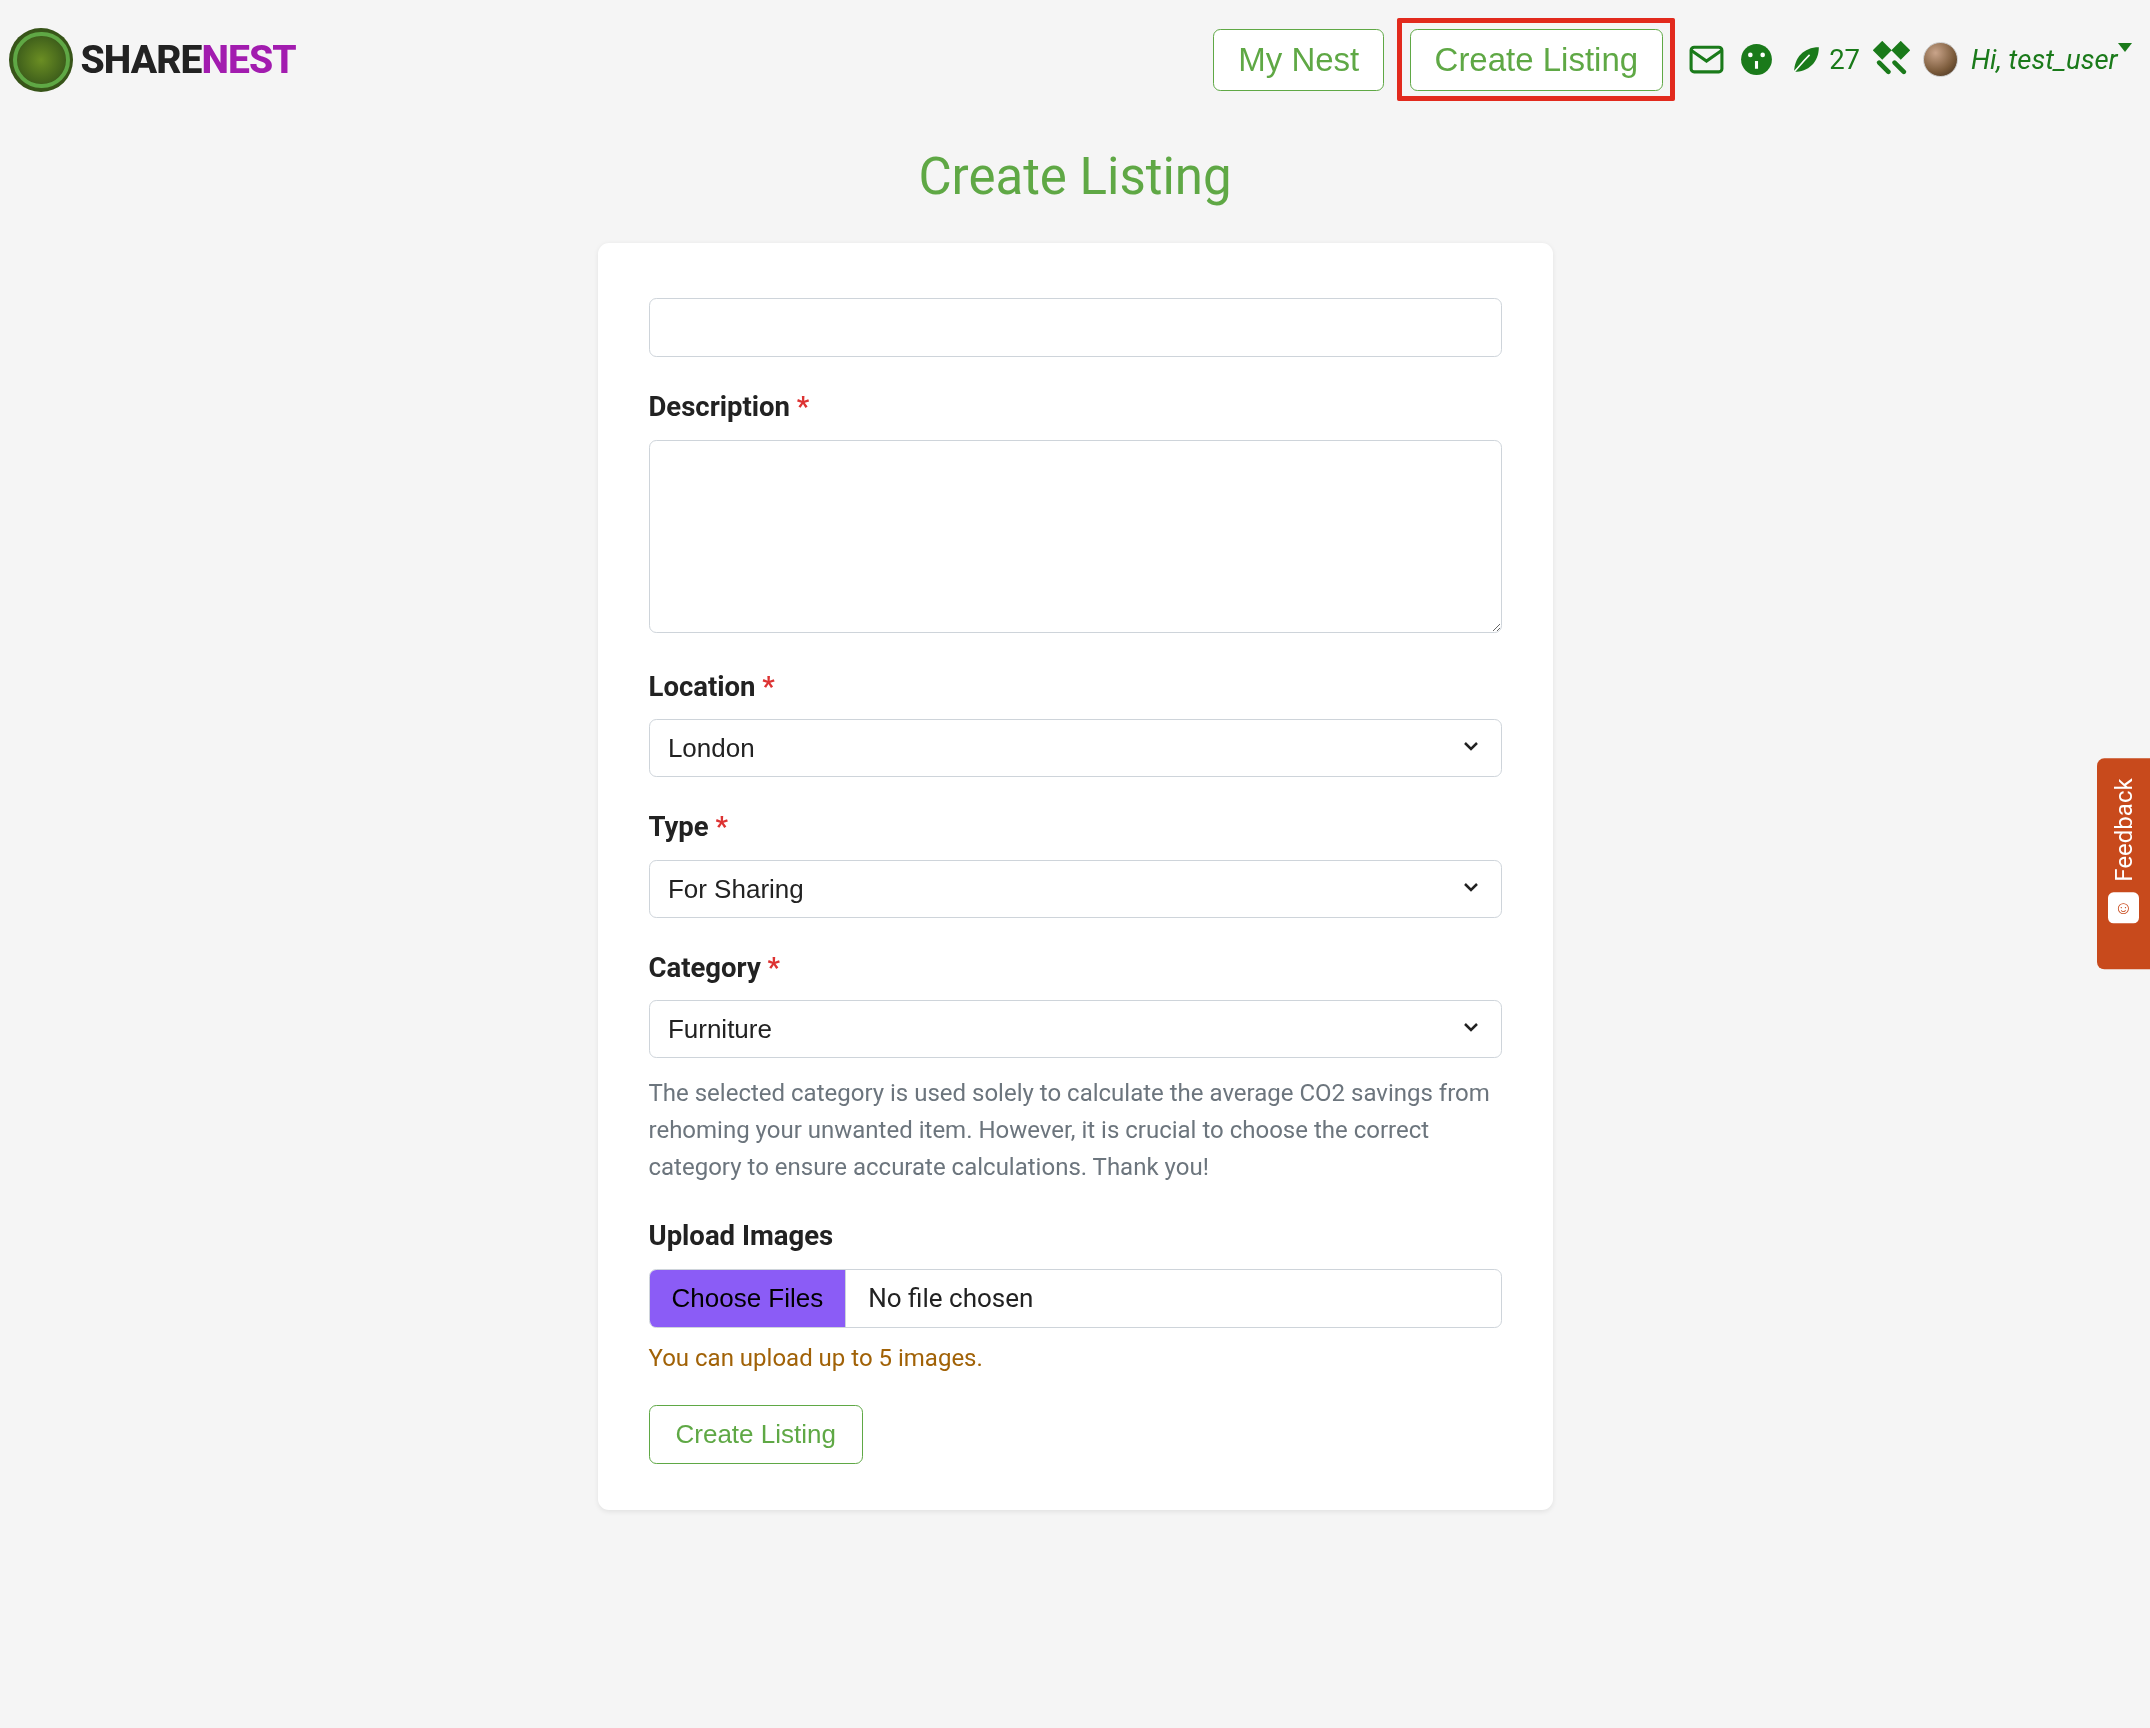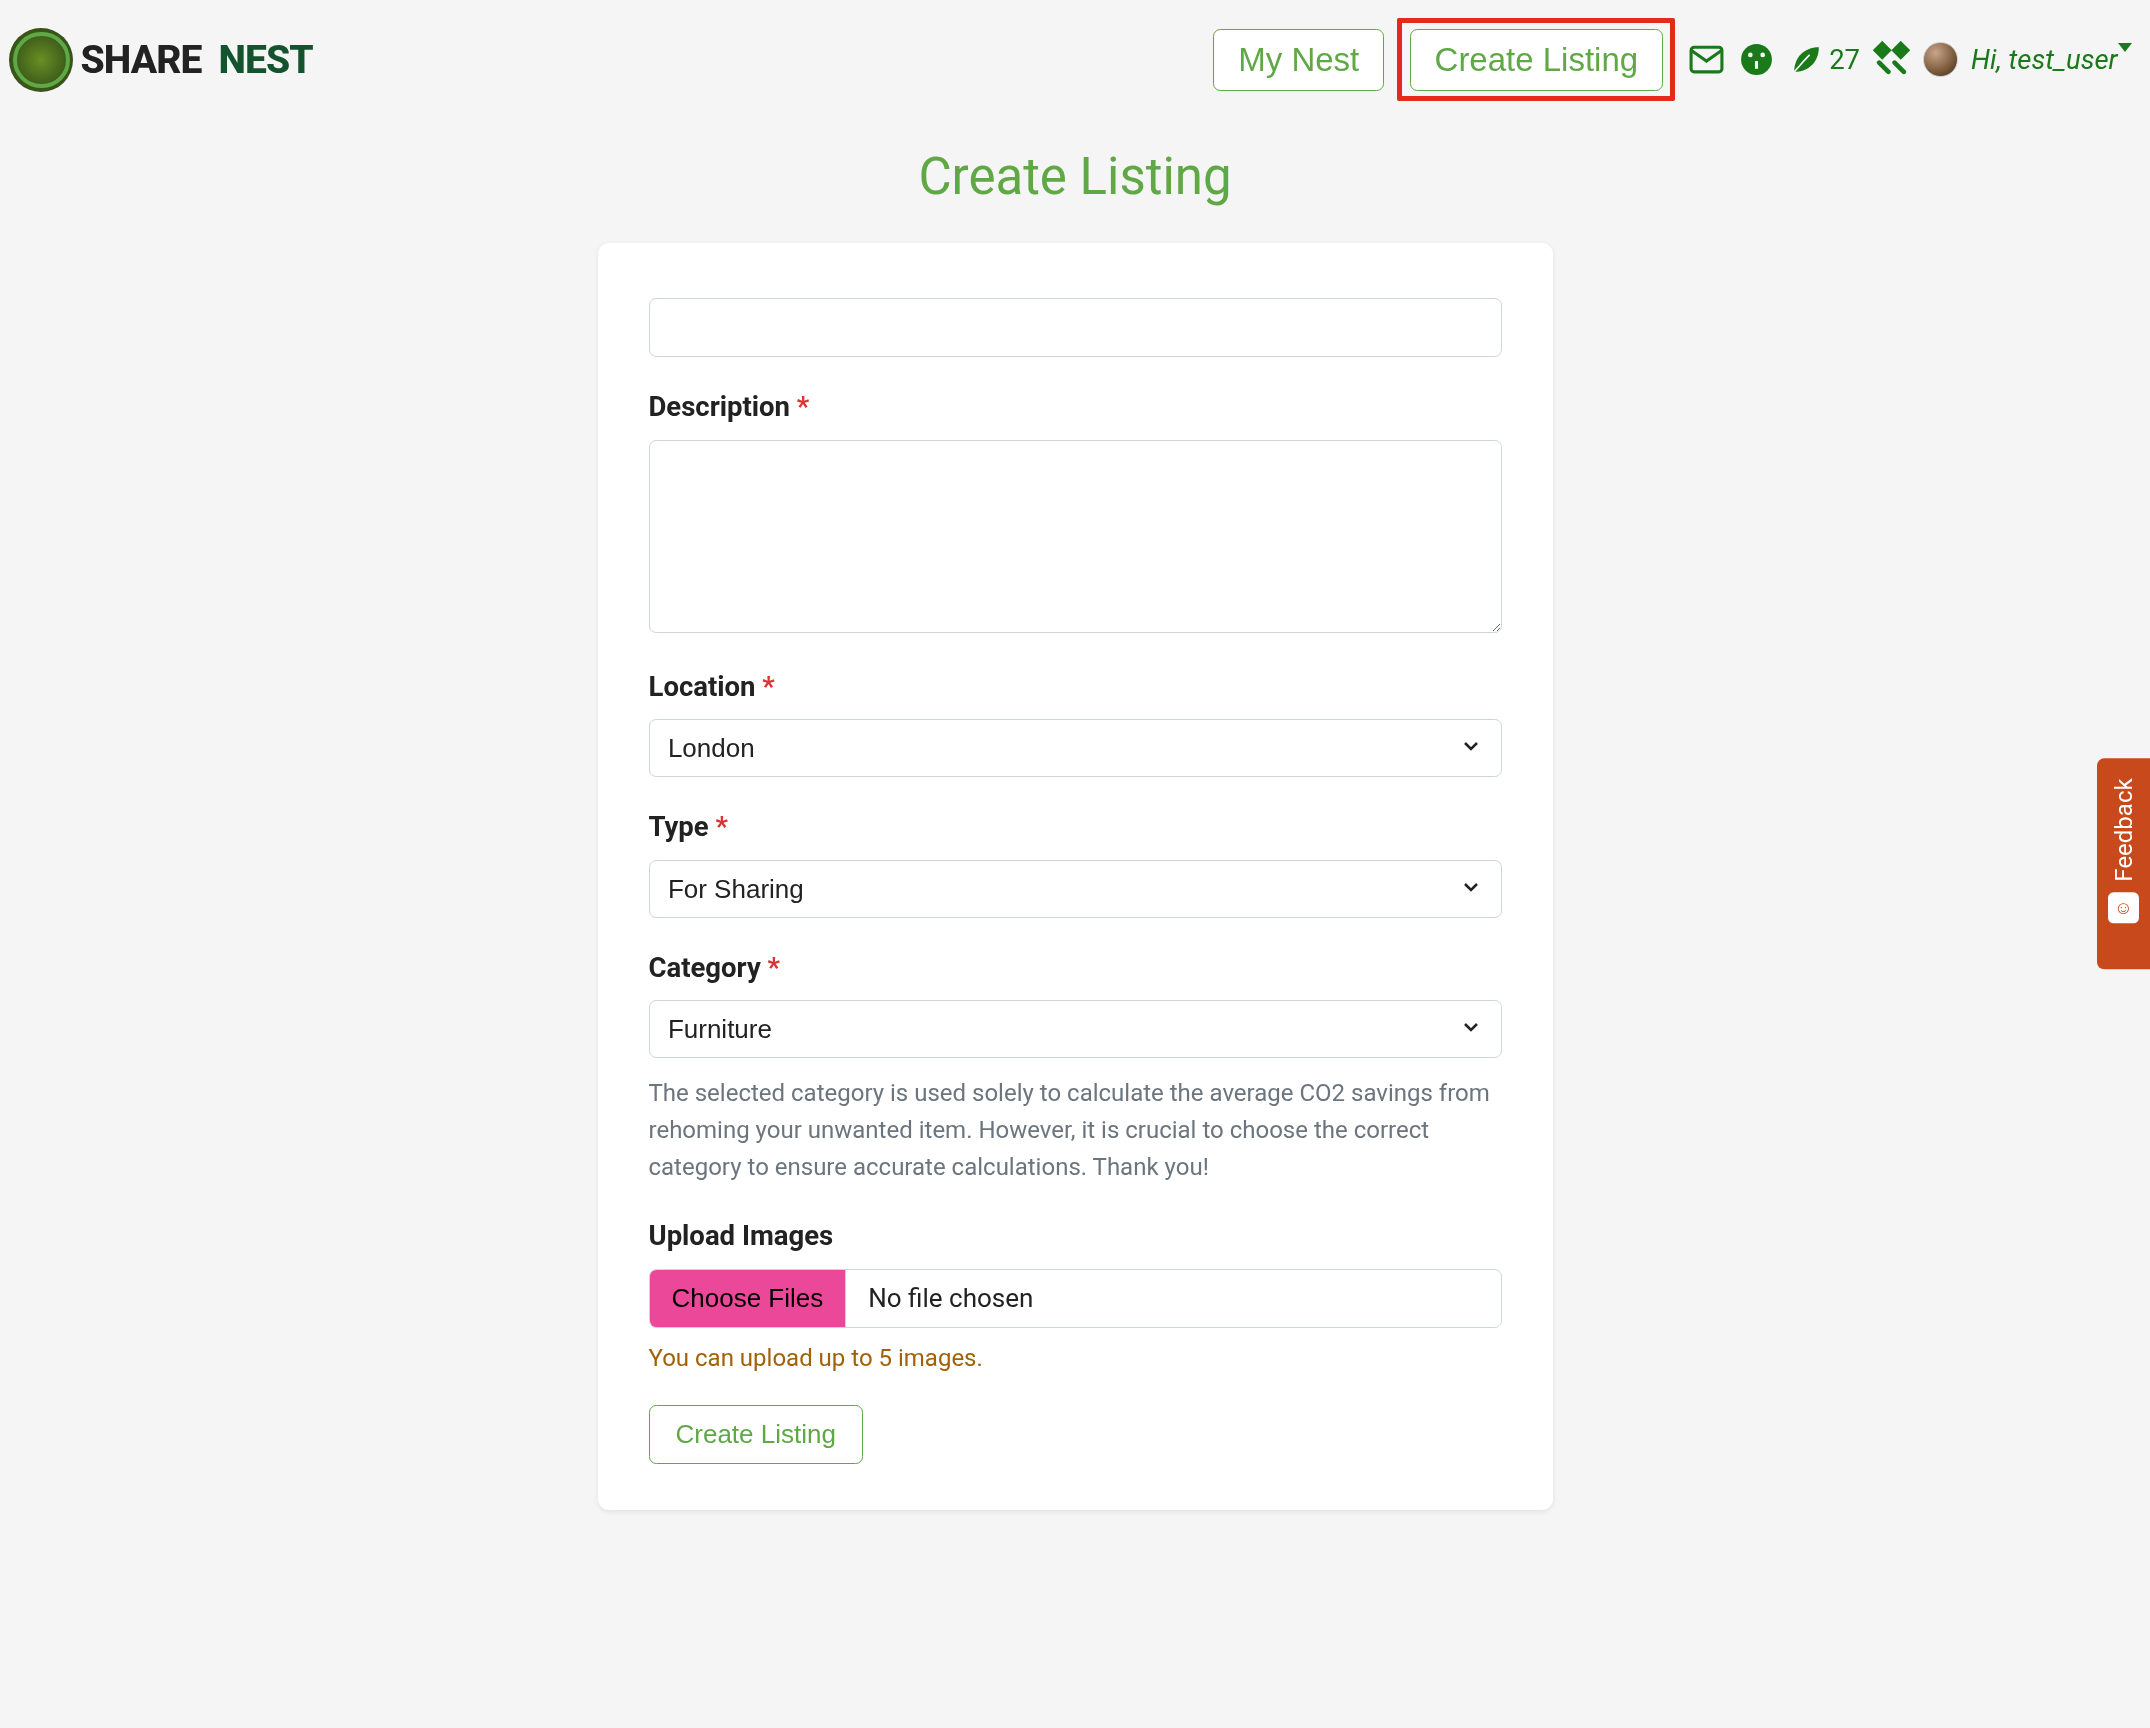--- a/index.html
+++ b/index.html
@@ -37,21 +37,21 @@
       inset: 3.7px;
       border: 4.6px solid #5fa845;
       border-radius: 50%;
     }
     .logo-text {
       font-size: 39px;
       font-weight: 800;
       letter-spacing: -0.9px;
     }
     .logo-text .black { color: #222; }
-    .logo-text .green { color: #14532d; margin-left: 17px; }
+    .logo-text .green { color: #a21caf; }
     .spacer { flex: 1; }
     .nav-buttons { display: flex; align-items: center; gap: 13px; }
     .nav-btn {
       border: 1.8px solid #5fa845;
       background: #fff;
       color: #5fa845;
       border-radius: 7.3px;
       padding: 11px 24px;
       font-size: 33px;
       font-weight: 400;
@@ -144,21 +144,21 @@
     }
     .file-row {
       display: flex;
       border: 0.9px solid #ced4da;
       border-radius: 7.3px;
       overflow: hidden;
     }
     .file-btn {
       padding: 13px 22px;
       font-size: 26px;
-      background: #ec4899;
+      background: #8b5cf6;
       border: none;
       border-right: 0.9px solid #ced4da;
       cursor: pointer;
     }
     .file-status {
       padding: 13px 22px;
       font-size: 26px;
       color: #222;
       flex:1;
     }

